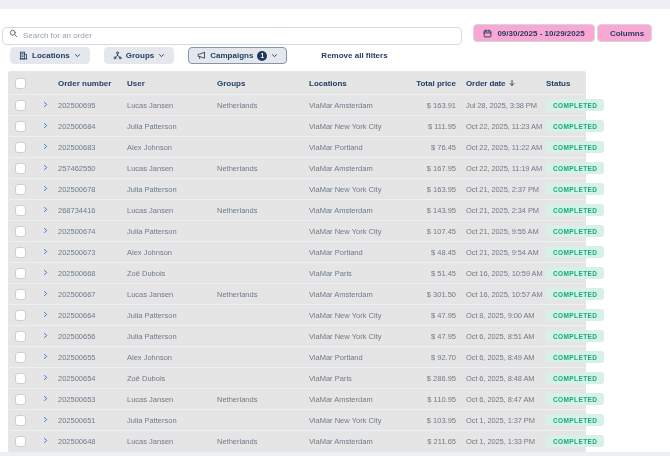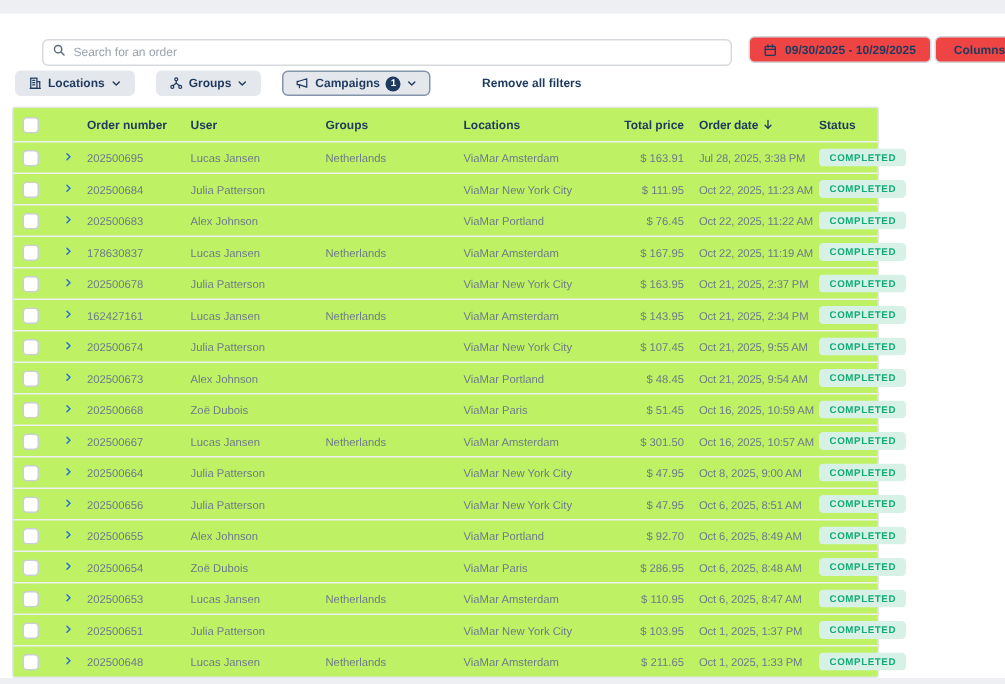--- a/index.html
+++ b/index.html
@@ -6,32 +6,32 @@
   html,body { background:#ffffff; }
   body { font-family:"Liberation Sans", sans-serif; }
   .page {
     position:relative; width:670px; height:456px; background:#ffffff;
     overflow:hidden; color:#1e3a5f;
   }
   .strip-top { position:absolute; top:0; left:0; width:670px; height:9px; background:#edeff2; }
   .strip-bottom { position:absolute; top:452px; left:0; width:670px; height:4px; background:#edeff2; }
 
   
-  .topbar { position:absolute; top:24px; left:28px; width:534px; height:18px; display:flex; }
+  .topbar { position:absolute; top:24px; left:2px; width:534px; height:18px; display:flex; }
   .search-wrap { position:relative; width:460px; height:18px; }
   .search-wrap svg { position:absolute; left:7px; top:4.5px; color:#5f6c7b; }
   .search-input {
     width:100%; height:18px; border:1px solid #d6dade; border-radius:4px;
     padding:0 6px 0 20px; font-size:8px; color:#3c4a5a; outline:none;
     font-family:"Liberation Sans", sans-serif; background:#fff;
   }
   .search-input::placeholder { color:#98a2ae; }
   .btn {
     height:18px; display:flex; align-items:center; gap:5px;
-    border:1px solid #d3d8de; border-radius:4px; background:#ef4444;
+    border:1px solid #d3d8de; border-radius:4px; background:#f9a8d4;
     font-size:8px; font-weight:700; color:#1e3a5f; padding:0 8px; cursor:pointer;
     font-family:"Liberation Sans", sans-serif;
   }
   .btn-date { position:absolute; left:471px; top:0; width:122px; justify-content:center; }
   .btn-columns { position:absolute; left:595px; top:0; width:55px; justify-content:center; }
 
   
   .filterbar { position:absolute; top:47px; left:10px; display:flex; align-items:center; gap:14px; }
   .chip {
     height:17px; display:flex; align-items:center; gap:4px;
@@ -44,21 +44,21 @@
   .count-badge {
     width:10px; height:10px; border-radius:50%; background:#1e3a5f; color:#fff;
     font-size:6.5px; font-weight:700; display:flex; align-items:center; justify-content:center;
   }
   .remove-all { font-size:8px; font-weight:700; color:#1e3a5f; background:none; border:none;
     cursor:pointer; margin-left:20px; font-family:"Liberation Sans", sans-serif; }
 
   
   .table {
     position:absolute; top:71px; left:8px; width:578px;
-    background:#bef264; border:1px solid #e3e6ea; border-radius:2px;
+    background:#e5e5e5; border:1px solid #e3e6ea; border-radius:2px;
   }
   .tr {
     display:grid;
     grid-template-columns:26px 20px 70px 90px 92px 102px 55px 80px 69px 1fr;
     align-items:center; height:21px; border-top:1px solid #eef0f3;
   }
   .tr.head { height:22px; border-top:none; font-weight:700; font-size:8px; color:#1e3a5f; }
   .tr:not(.head) { font-size:7.5px; color:#6e7b8a; }
   .td { overflow:hidden; white-space:nowrap; padding-left:2px; }
   .td.c-check { padding-left:6px; }
@@ -244,21 +244,21 @@
             </span></div>
     </div>
 
     <div class="tr">
       <div class="td c-check"><span class="checkbox"></span></div>
       <div class="td c-chev"><span class="chev-right">
               <svg viewBox="0 0 24 24" width="7" height="7" fill="none" stroke="currentColor" stroke-width="3.4" stroke-linecap="round" stroke-linejoin="round">
                 <polyline points="9,5 16,12 9,19"></polyline>
               </svg>
             </span></div>
-      <div class="td c-order">178630837</div>
+      <div class="td c-order">257462550</div>
       <div class="td">Lucas Jansen</div>
       <div class="td">Netherlands</div>
       <div class="td">ViaMar Amsterdam</div>
       <div class="td c-price">$ 167.95</div>
       <div class="td c-date">Oct 22, 2025, 11:19 AM</div>
       <div class="td"><span class="badge">COMPLETED</span></div>
       <div class="td c-actions"><span class="kebab">
               <svg viewBox="0 0 24 24" width="9" height="9" fill="currentColor">
                 <circle cx="12" cy="5" r="1.8"></circle>
                 <circle cx="12" cy="12" r="1.8"></circle>
@@ -290,21 +290,21 @@
             </span></div>
     </div>
 
     <div class="tr">
       <div class="td c-check"><span class="checkbox"></span></div>
       <div class="td c-chev"><span class="chev-right">
               <svg viewBox="0 0 24 24" width="7" height="7" fill="none" stroke="currentColor" stroke-width="3.4" stroke-linecap="round" stroke-linejoin="round">
                 <polyline points="9,5 16,12 9,19"></polyline>
               </svg>
             </span></div>
-      <div class="td c-order">162427161</div>
+      <div class="td c-order">268734416</div>
       <div class="td">Lucas Jansen</div>
       <div class="td">Netherlands</div>
       <div class="td">ViaMar Amsterdam</div>
       <div class="td c-price">$ 143.95</div>
       <div class="td c-date">Oct 21, 2025, 2:34 PM</div>
       <div class="td"><span class="badge">COMPLETED</span></div>
       <div class="td c-actions"><span class="kebab">
               <svg viewBox="0 0 24 24" width="9" height="9" fill="currentColor">
                 <circle cx="12" cy="5" r="1.8"></circle>
                 <circle cx="12" cy="12" r="1.8"></circle>

